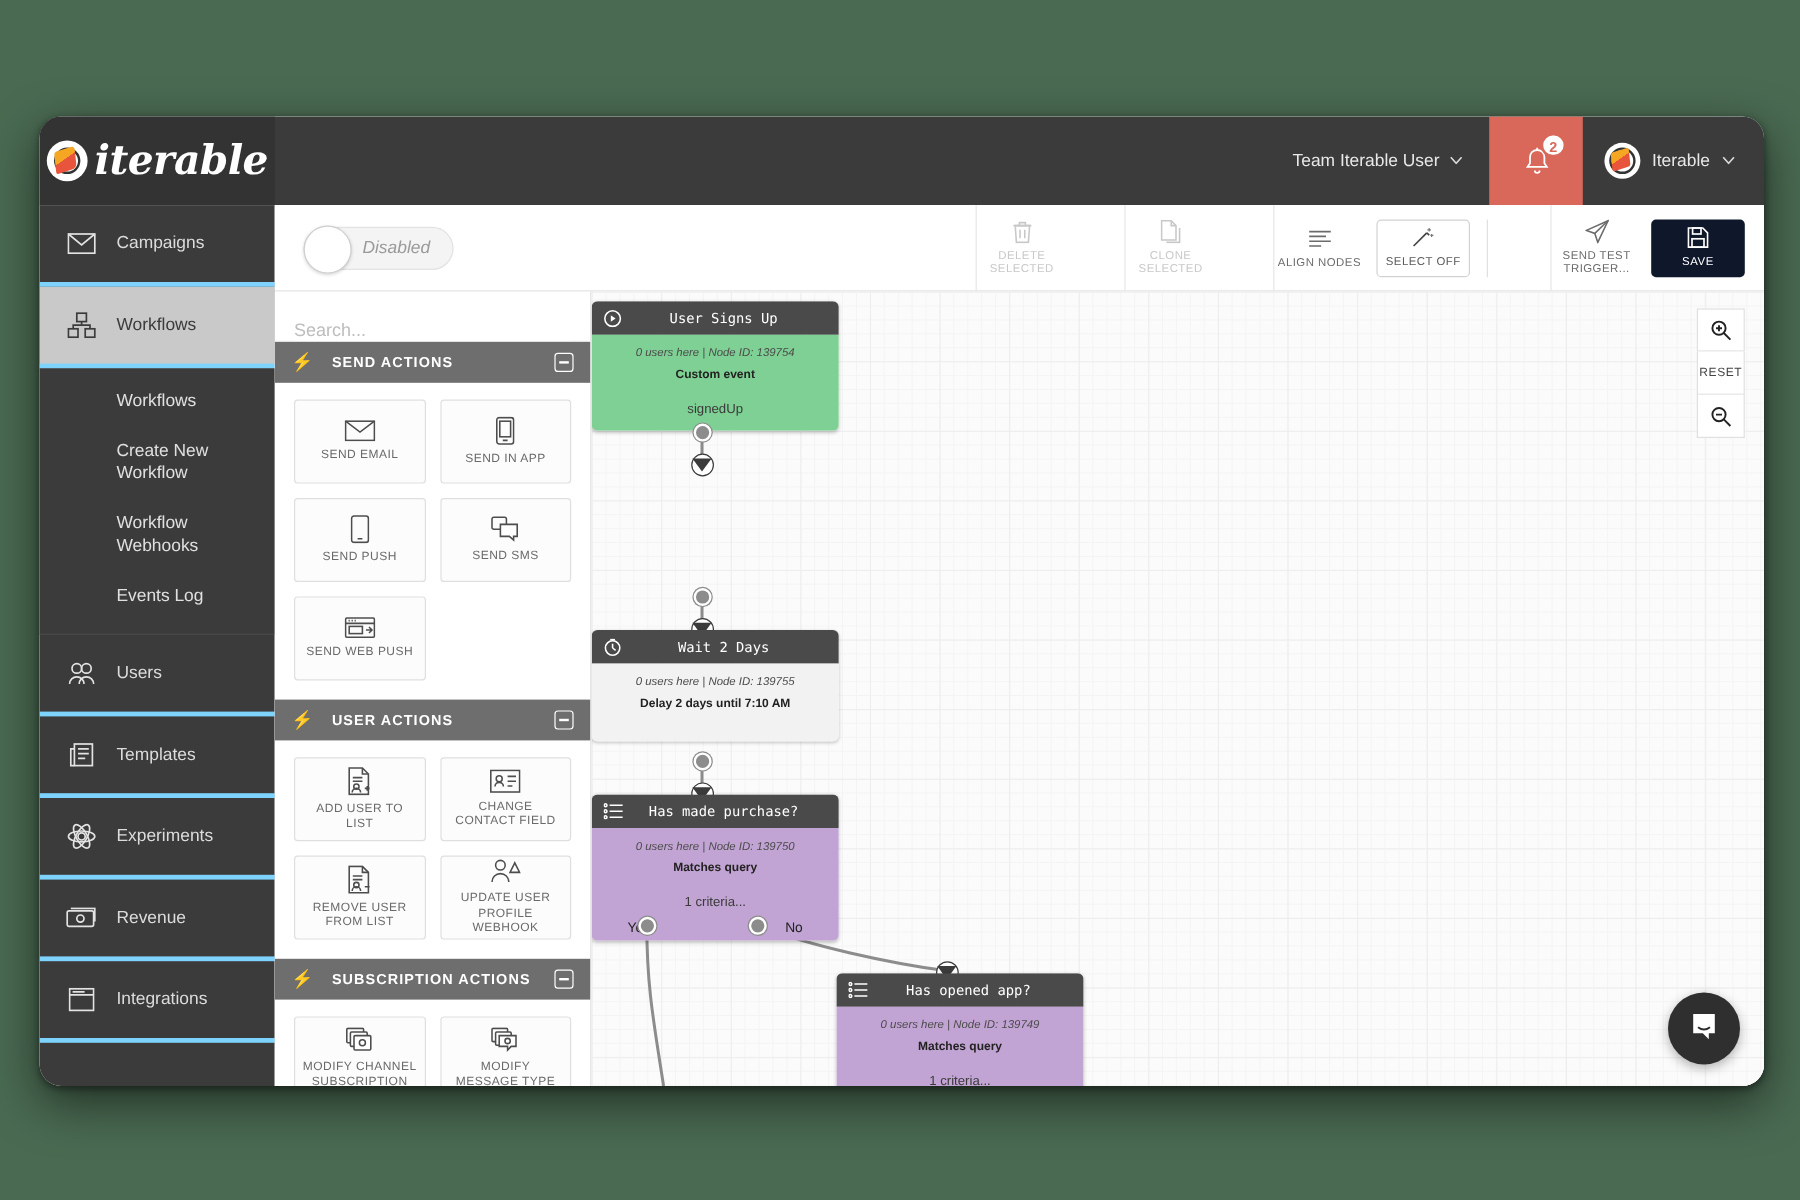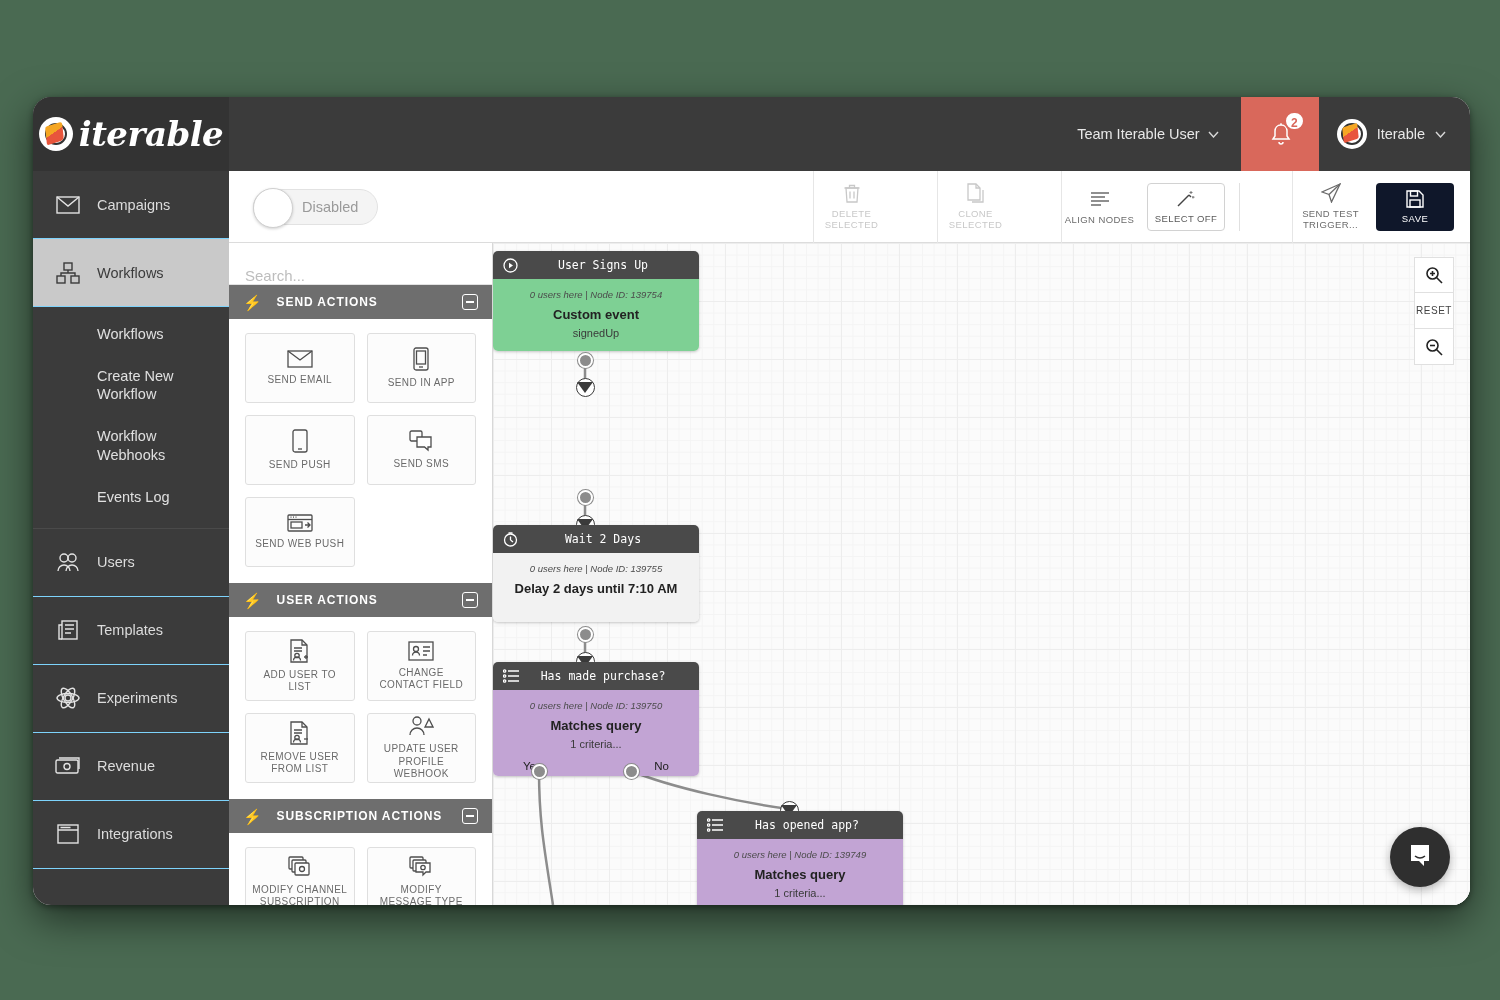--- a/index.html
+++ b/index.html
@@ -101,21 +101,21 @@
   
   .sidebar {
     position: absolute; left: 0; top: 74px;
     width: 196px; height: 734px;
     background: #3b3b3b;
   }
   .nav-item {
     display: flex; align-items: center; gap: 16px;
     height: 68px; padding: 0 0 0 22px;
     color: #dcdcdc; font-size: 14.5px;
-    border-bottom: 1px solid #7dd3fc;
+    border-bottom: 4px solid #7dd3fc;
     cursor: pointer;
   }
   .nav-item.active { background: #c9c9c9; color: #3b3b3b; }
   .nav-item.active .nav-ico svg { stroke: #3b3b3b; }
   .nav-ico { width: 26px; height: 26px; display:flex; align-items:center; justify-content:center; flex: 0 0 26px; }
   .nav-ico svg { stroke: #e3e3e3; fill: none; stroke-width: 1.4; }
   .subnav { background: #3b3b3b; padding: 6px 0 10px 0; border-bottom: 1px solid #4a4a4a; }
   .subnav-item {
     color: #e0e0e0; font-size: 14.5px;
     padding: 12px 20px 12px 64px; line-height: 1.25;
@@ -141,21 +141,21 @@
     background: #f4f4f4; border: 1px solid #e2e2e2;
     border-radius: 18px; position: relative;
   }
   .toggle-knob {
     position: absolute; left: -1px; top: -2px;
     width: 40px; height: 40px; border-radius: 50%;
     background: #ffffff; border: 1px solid #cfcfcf;
     box-shadow: 0 1px 3px rgba(0,0,0,.18);
   }
   .toggle-label {
-    margin-left: 48px; color: #9a9a9a; font-size: 14.5px;
+    margin-left: 48px; color: #9a9a9a; font-size: 14.5px; font-style: italic;
   }
   .tool-spacer { flex: 1; }
   .tool-group { display: flex; align-items: stretch; height: 72px; }
   .tool-btn {
     width: 76px; height: 72px;
     display: flex; flex-direction: column;
     align-items: center; justify-content: center; gap: 5px;
     font-size: 9.5px; color: #6b6b6b; letter-spacing: .4px;
     text-align: center; line-height: 1.15; cursor: pointer;
     border-left: 1px solid #e6e6e6;
@@ -241,22 +241,22 @@
     font-family: "DejaVu Sans Mono", monospace; font-size: 11.5px;
   }
   .node-head .hicon { width: 16px; height: 16px; display:flex; align-items:center; }
   .node-head .hicon svg { stroke:#fff; fill:none; stroke-width:1.3; }
   .node-head .htitle { flex: 1; text-align: center; padding-right: 12px; }
   .node-body { padding: 10px 8px 12px 8px; text-align: center; }
   .node-body.grey { background: #f2f2f2; }
   .node-body.green { background: #7ed094; }
   .node-body.purple { background: #c2a4d4; }
   .node-meta { font-size: 9.5px; font-style: italic; color: #4b4b4b; margin-bottom: 7px; }
-  .node-title { font-size: 13px; font-weight: 700; color: #222; }
-  .node-sub { font-size: 11px; color: #3a3a3a; margin-top: 5px; }
+  .node-title { font-size: 10px; font-weight: 700; color: #222; }
+  .node-sub { font-size: 11px; color: #3a3a3a; margin-top: 17px; }
   .branch-row {
     display: flex; justify-content: space-between;
     padding: 10px 22px 0 22px; font-size: 11.5px; color: #222;
   }
   .port {
     position: absolute; width: 15px; height: 15px; border-radius: 50%;
     background: #8c8c8c; border: 2px solid #fff;
     box-shadow: 0 0 0 1px #8c8c8c;
   }
   .arrow {

